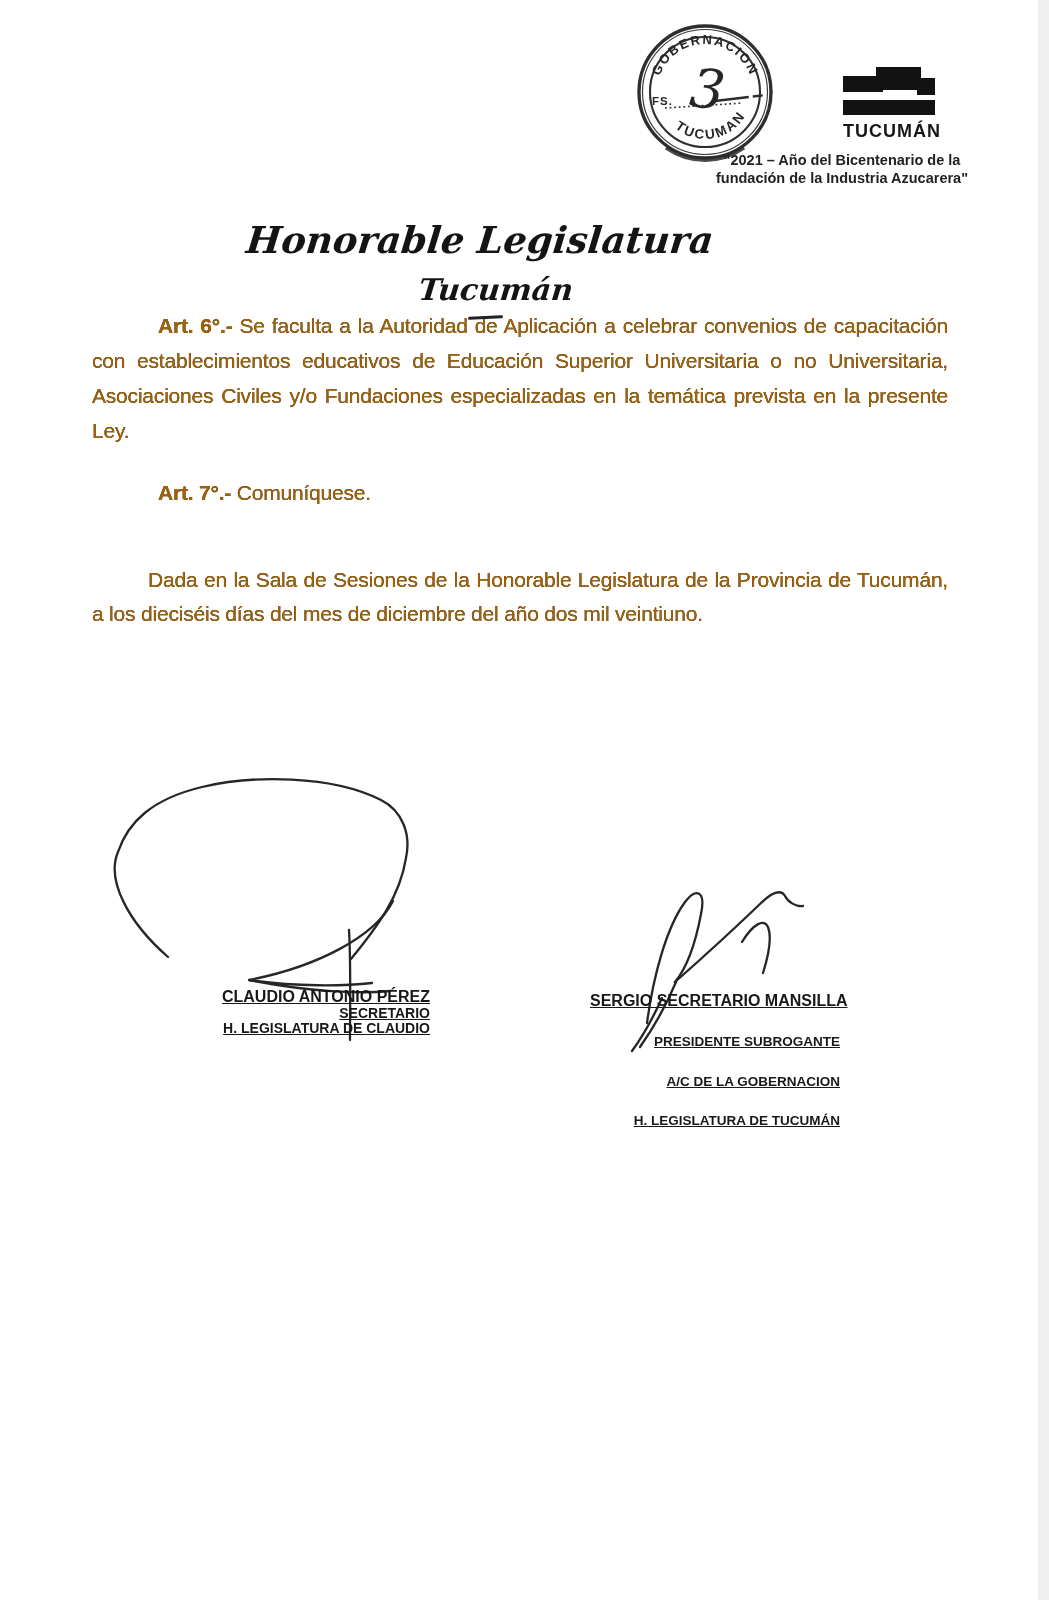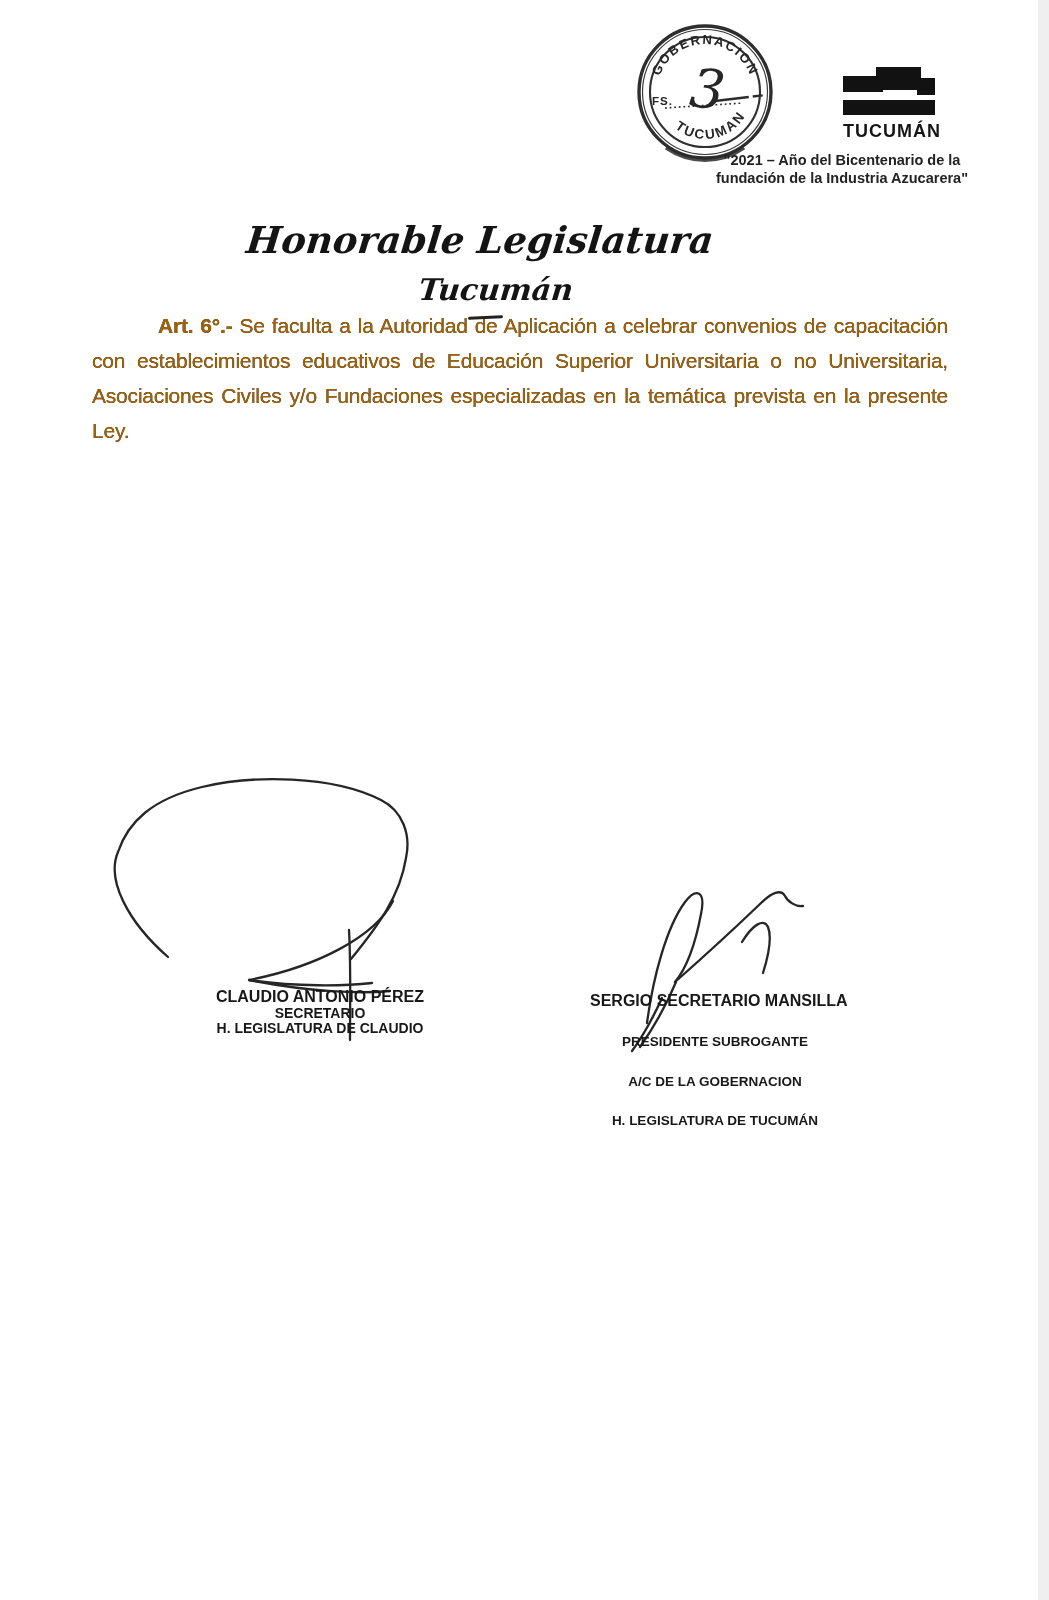--- a/index.html
+++ b/index.html
@@ -36,21 +36,21 @@
   .p2{top:475px;text-indent:66px;text-align:left;}
   .p3{top:563px;text-indent:56px;line-height:34px;}
   .b{font-weight:bold;}
   .artifact-line{
     position:absolute;left:468px;top:316px;width:35px;height:3px;
     background:#222;border-radius:2px;transform:rotate(-3deg);
   }
   
   .sigs{position:absolute;left:0;top:0;width:1049px;height:1600px;pointer-events:none;}
   .sigs path{fill:none;stroke:#262626;stroke-width:2.3;stroke-linecap:round;}
-  .sigblock{position:absolute;text-align:center;font-weight:bold;color:#181818;}
+  .sigblock{position:absolute;text-align:right;font-weight:bold;color:#181818;text-decoration:underline;}
   .sigblock .sig-name{font-size:16px;line-height:18px;white-space:nowrap;}
   .sigblock .sig-sub{font-size:14px;line-height:14.5px;white-space:nowrap;}
   .sig-left{left:210px;top:988px;width:220px;}
   .sig-right{left:590px;top:992px;width:250px;}
   .sig-right .sig-sub{font-size:13.5px;line-height:15.5px;margin-top:24px;}
 </style>
 </head>
 <body>
 
 <div class="page">
@@ -93,21 +93,23 @@
     <div>fundación de la Industria Azucarera"</div>
   </div>
 
   <div class="title1">Honorable Legislatura</div>
   <div class="title2">Tucumán</div>
 
   <p class="para p1"><span class="b">Art. 6°.-</span><span> Se faculta a la Autoridad de Aplicación a celebrar convenios de capacitación con establecimientos educativos de Educación Superior Universitaria o no Universitaria, Asociaciones Civiles y/o Fundaciones especializadas en la temática prevista en la presente Ley.</span></p>
 
   <div class="artifact-line"></div>
 
+  <p class="para p2"><span class="b">Art. 7°.-</span><span> Comuníquese.</span></p>
 
+  <p class="para p3">Dada en la Sala de Sesiones de la Honorable Legislatura de la Provincia de Tucumán, a los dieciséis días del mes de diciembre del año dos mil veintiuno.</p>
 
   <svg class="sigs" viewBox="0 0 1049 1600">
 
     <g>
       <path d="M 168,957 C 128,922 106,880 118,852 C 128,822 152,799 202,787 C 252,775 332,775 381,800 C 403,811 411,835 406,858 C 400,896 378,926 351,959"></path>
       <path d="M 393,901 C 375,937 316,967 249,980 C 296,987 345,986 372,983"></path>
       <path d="M 249,980 C 310,992 360,994 390,991"></path>
       <path d="M 349,930 C 351,965 350,1002 350,1040"></path>
     </g>
 

